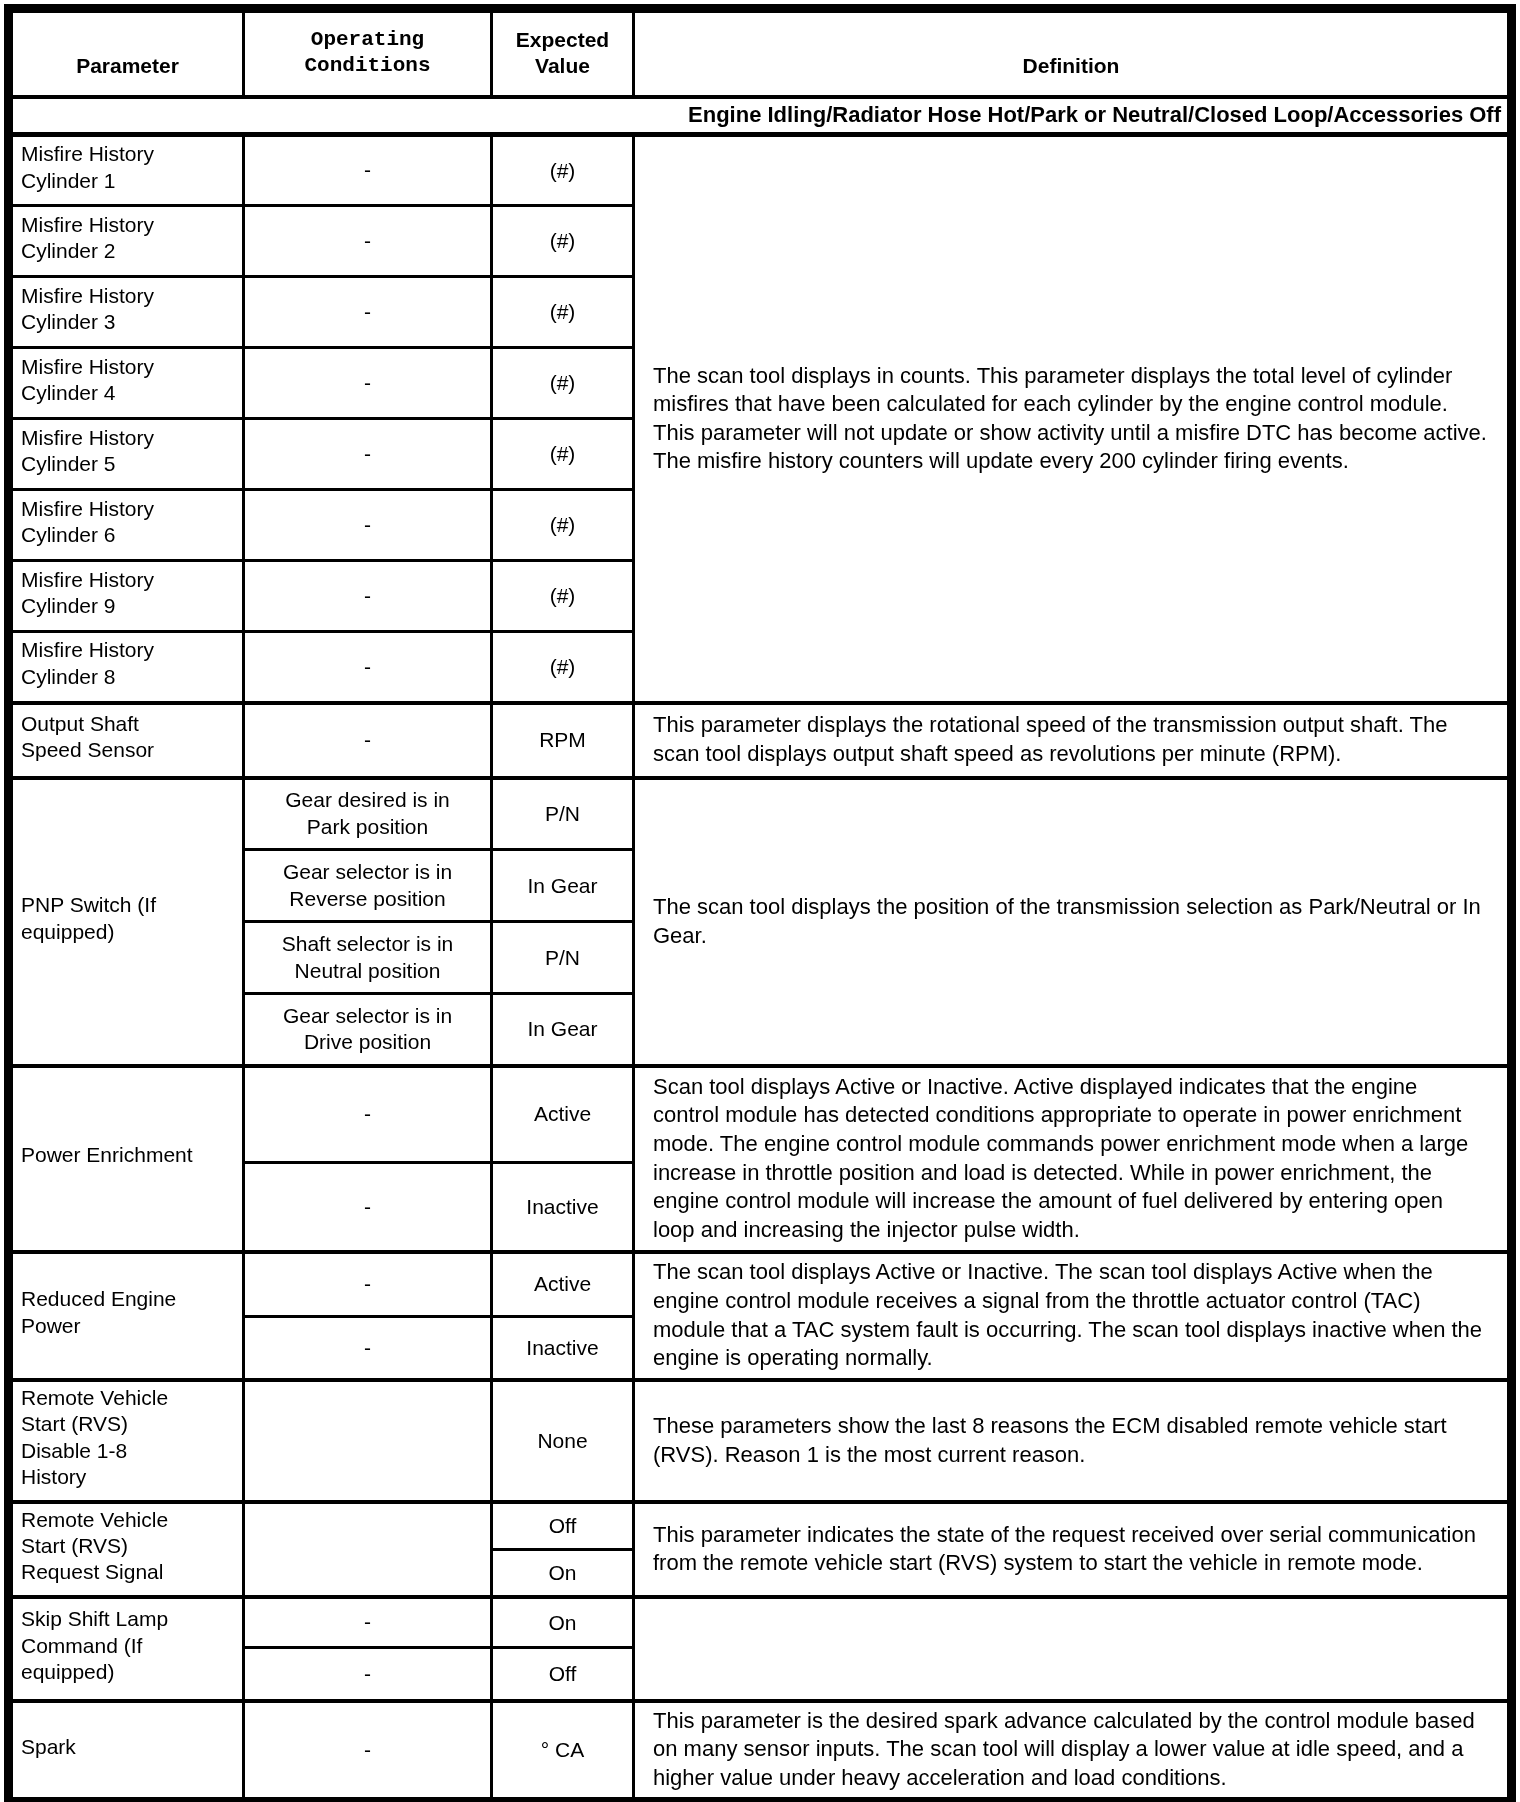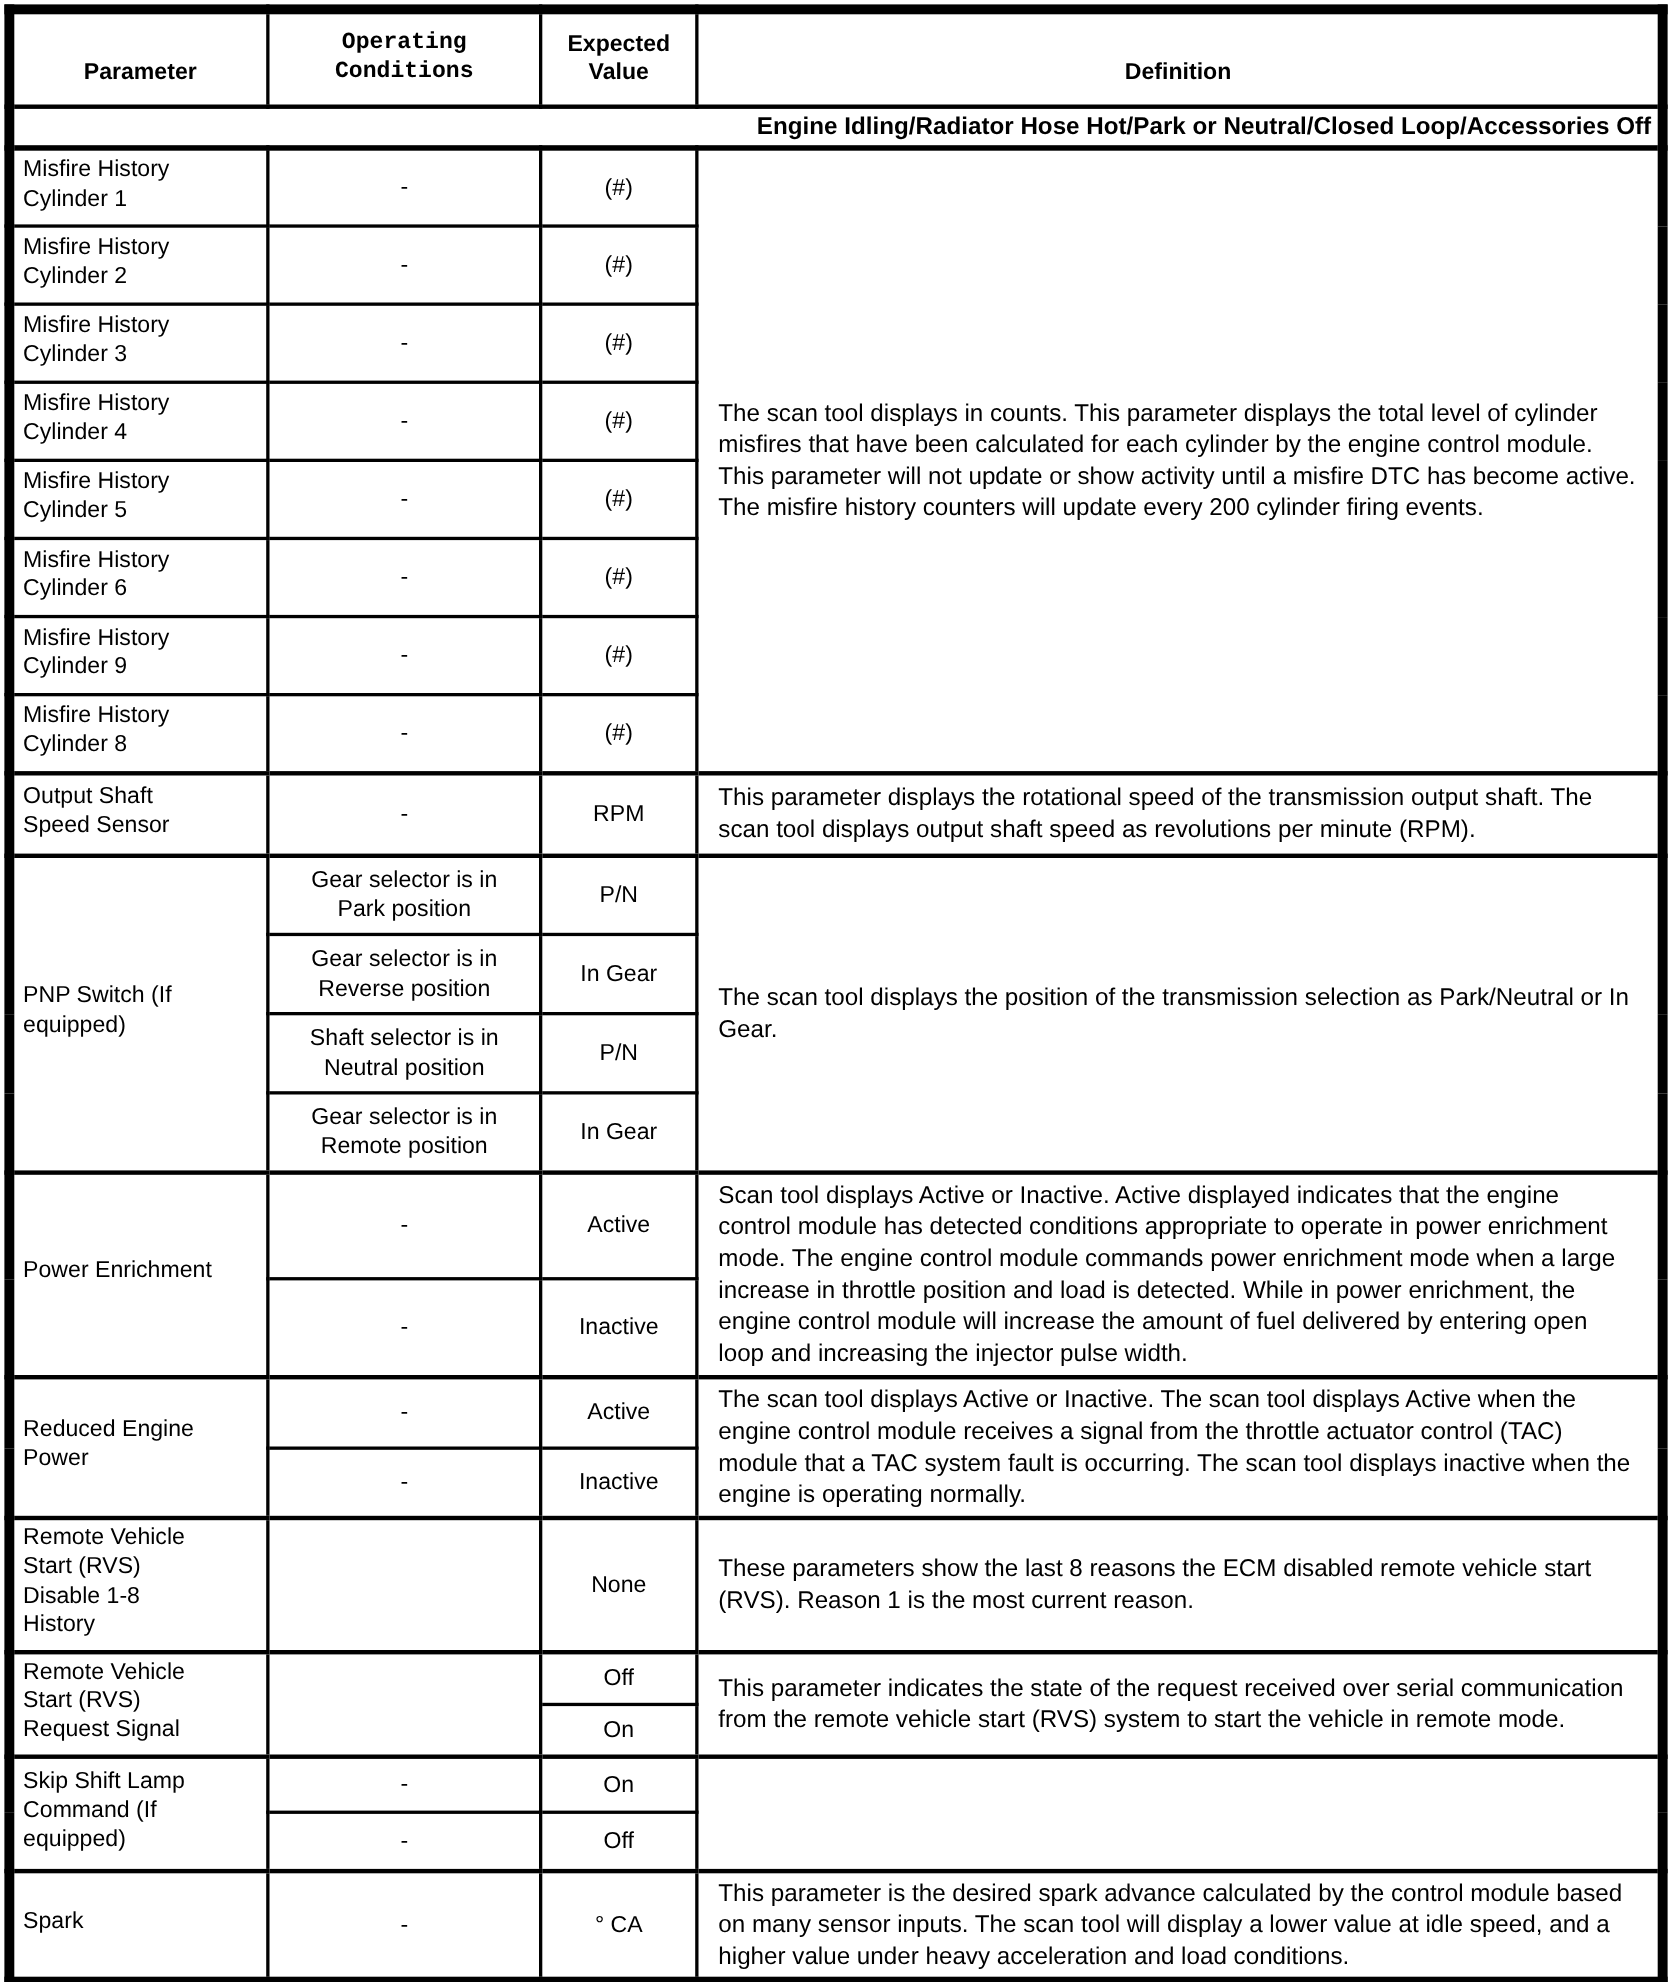--- a/index.html
+++ b/index.html
@@ -152,34 +152,34 @@
 
     <tr class="major" style="height:75px">
       <td class="param">Output Shaft Speed Sensor</td>
       <td class="cond">-</td>
       <td class="val">RPM</td>
       <td class="def">This parameter displays the rotational speed of the transmission output shaft. The scan tool displays output shaft speed as revolutions per minute (RPM).</td>
     </tr>
 
     <tr class="major" style="height:72px">
       <td class="param" rowspan="4">PNP Switch (If equipped)</td>
-      <td class="cond">Gear selector is in Park position</td>
+      <td class="cond">Gear desired is in Park position</td>
       <td class="val">P/N</td>
       <td class="def" rowspan="4">The scan tool displays the position of the transmission selection as Park/Neutral or In Gear.</td>
     </tr>
     <tr style="height:72px">
       <td class="cond">Gear selector is in Reverse position</td>
       <td class="val">In Gear</td>
     </tr>
     <tr style="height:72px">
       <td class="cond">Shaft selector is in Neutral position</td>
       <td class="val">P/N</td>
     </tr>
     <tr style="height:72px">
-      <td class="cond">Gear selector is in Remote position</td>
+      <td class="cond">Gear selector is in Drive position</td>
       <td class="val">In Gear</td>
     </tr>
 
     <tr class="major" style="height:97px">
       <td class="param" rowspan="2">Power Enrichment</td>
       <td class="cond">-</td>
       <td class="val">Active</td>
       <td class="def" rowspan="2">Scan tool displays Active or Inactive. Active displayed indicates that the engine control module has detected conditions appropriate to operate in power enrichment mode. The engine control module commands power enrichment mode when a large increase in throttle position and load is detected. While in power enrichment, the engine control module will increase the amount of fuel delivered by entering open loop and increasing the injector pulse width.</td>
     </tr>
     <tr style="height:89px">

